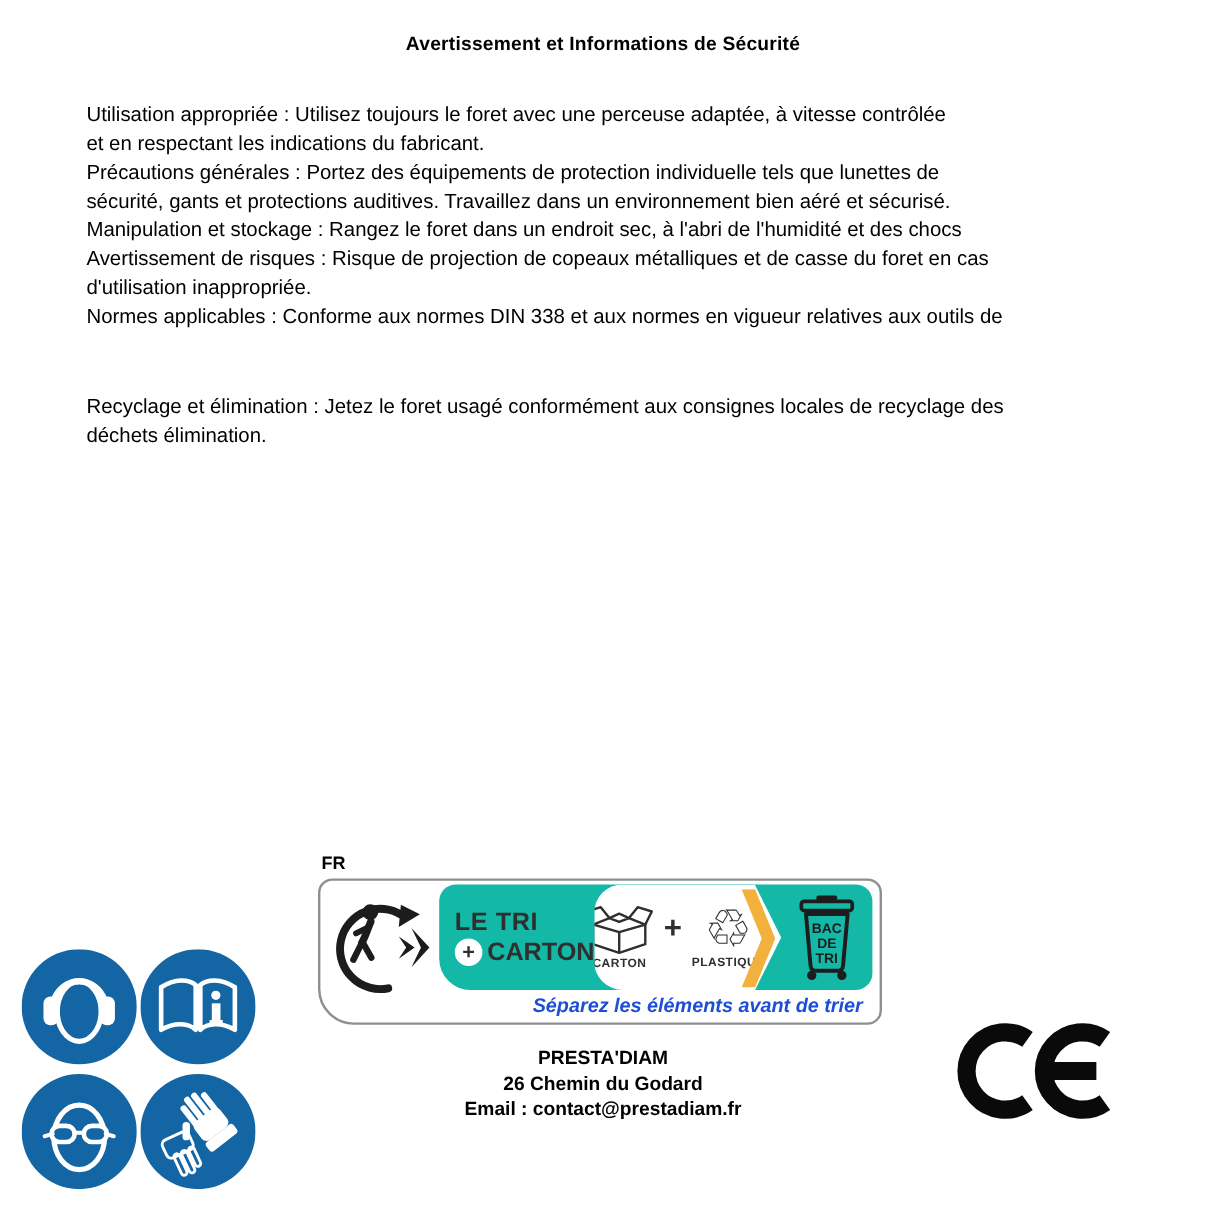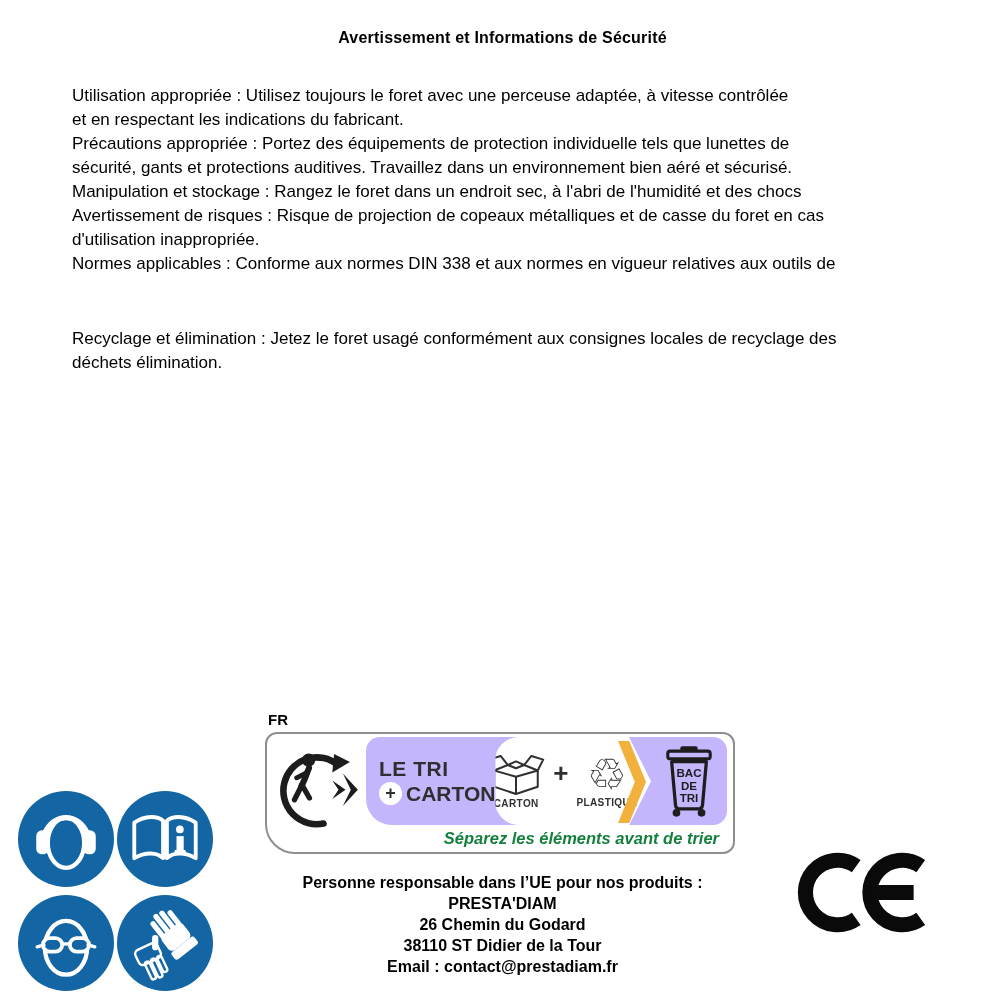--- a/index.html
+++ b/index.html
@@ -26,21 +26,21 @@
   
   .recycle-area{position:absolute;left:265px;top:711px;width:470px;}
   .fr{font-weight:bold;font-size:15px;margin:0 0 3px 3px;line-height:18px;}
   .banner{
     width:470px;height:122px;background:#fff;border:2px solid #8f8f8f;
     border-radius:12px 12px 12px 30px;box-sizing:border-box;display:flex;
   }
   .triman{flex:0 0 auto;margin:13px 0 0 9px;}
   .banner-main{flex:1;display:flex;flex-direction:column;padding:3px 6px 0 2px;min-width:0;}
   .band{
-    height:90px;background:#c4b5fd;border-radius:14px 14px 14px 26px;
+    height:90px;background:#14b8a6;border-radius:14px 14px 14px 26px;
     display:flex;align-items:stretch;
   }
   .letri{
     flex:0 0 108px;padding-left:13px;display:flex;flex-direction:column;
     justify-content:center;gap:3px;color:#2F2F2F;box-sizing:border-box;
   }
   .letri-line1{font-size:21px;font-weight:800;letter-spacing:.5px;line-height:1;}
   .letri-line2{display:flex;align-items:center;gap:4px;font-size:21px;font-weight:800;line-height:1;}
   .plus-circle{
     width:23px;height:23px;border-radius:50%;background:#fff;color:#2F2F2F;
@@ -55,42 +55,42 @@
   .material{display:flex;flex-direction:column;align-items:center;gap:0;}
   .material-label{font-size:10px;font-weight:bold;color:#2F2F2F;letter-spacing:.4px;line-height:12px;}
   .mat-plus{font-size:26px;font-weight:800;color:#2F2F2F;margin-bottom:16px;}
   .recycle-glyph{
     font-family:"DejaVu Sans", sans-serif;font-size:44px;line-height:44px;color:#2F2F2F;
   }
   .chevron-svg{position:absolute;right:5px;top:4px;height:82px;}
   .bin-panel{flex:0 0 76px;display:flex;align-items:center;justify-content:center;}
   .separez{
     height:27px;display:flex;align-items:center;justify-content:flex-end;
-    padding-right:8px;font-style:italic;font-weight:600;font-size:16.5px;color:#15803d;
+    padding-right:8px;font-style:italic;font-weight:600;font-size:16.5px;color:#1d4ed8;
   }
 
   .address{
     position:absolute;top:872px;left:0;width:100%;text-align:center;
     font-weight:bold;font-size:16px;
   }
   .aline{line-height:21px;}
 
   .ce{position:absolute;left:796px;top:845px;}
 </style>
 </head>
 <body>
 
 <div class="title">Avertissement et Informations de Sécurité</div>
 
 <div class="body-text">
   <div>
 
       <div class="tline">Utilisation appropriée : Utilisez toujours le foret avec une perceuse adaptée, à vitesse contrôlée</div>
       <div class="tline">et en respectant les indications du fabricant.</div>
-      <div class="tline">Précautions appropriée : Portez des équipements de protection individuelle tels que lunettes de</div>
+      <div class="tline">Précautions générales : Portez des équipements de protection individuelle tels que lunettes de</div>
       <div class="tline">sécurité, gants et protections auditives. Travaillez dans un environnement bien aéré et sécurisé.</div>
       <div class="tline">Manipulation et stockage : Rangez le foret dans un endroit sec, à l'abri de l'humidité et des chocs</div>
       <div class="tline">Avertissement de risques : Risque de projection de copeaux métalliques et de casse du foret en cas</div>
       <div class="tline">d'utilisation inappropriée.</div>
       <div class="tline">Normes applicables : Conforme aux normes DIN 338 et aux normes en vigueur relatives aux outils de</div>
     </div>
   <div class="pgap"></div>
   <div>
 
   <div class="tline">Recyclage et élimination : Jetez le foret usagé conformément aux consignes locales de recyclage des</div>
@@ -206,24 +206,22 @@
           </svg>
         </div>
       </div>
       <div class="separez">Séparez les éléments avant de trier</div>
     </div>
   </div>
 </div>
 
 <div class="address">
 
-<div class="aline">Personne responsable dans l’UE pour nos produits :</div>
     <div class="aline">PRESTA'DIAM</div>
     <div class="aline">26 Chemin du Godard</div>
-    <div class="aline">38110 ST Didier de la Tour</div>
     <div class="aline">Email : contact@prestadiam.fr</div>
   </div>
 
 <div class="ce">
   <svg width="148" height="95" viewBox="0 0 156 100">
     <g stroke="#0a0a0a" stroke-width="16" fill="none">
       <path d="M63.5 22.2 A 34 34 0 1 0 63.5 77.8"></path>
       <path d="M131.5 22.2 A 34 34 0 1 0 131.5 77.8"></path>
       <path d="M79 50 H 124"></path>
     </g>

